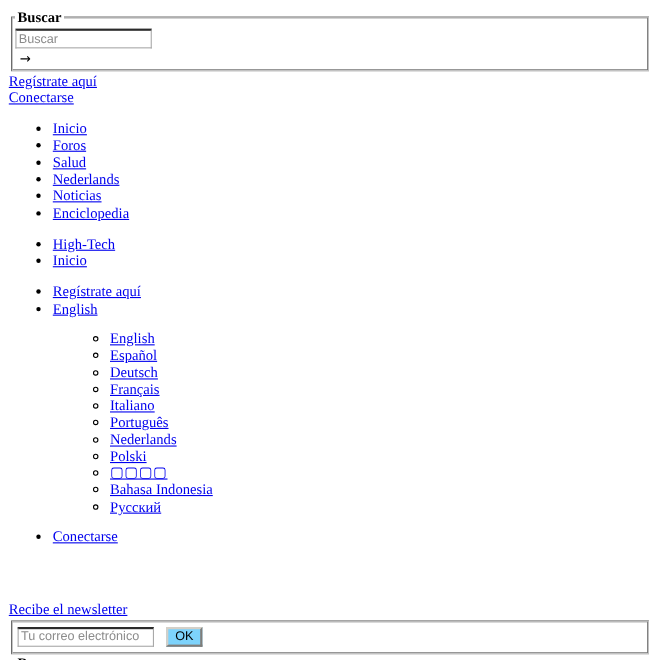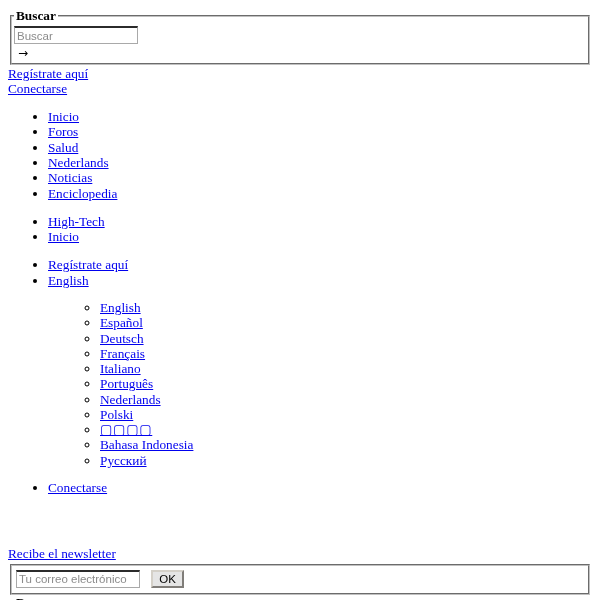--- a/index.html
+++ b/index.html
@@ -64,21 +64,21 @@
     border: 0;
     padding: 0;
     margin: 4px 0 0 4px;
     cursor: pointer;
   }
   button.okbtn {
     font-family: "Liberation Sans", sans-serif;
     font-size: 11.5px;
     padding: 1px 6px;
     border: 2px outset #d4d0c8;
-    background: #e5e5e5;
+    background: #7dd3fc;
     color: #000;
     cursor: pointer;
     margin-left: 8px;
     vertical-align: baseline;
   }
   .plainbox {
     border: 2px groove #c0c0c0;
     margin: 2px 2px 0 2px;
     padding: 4px 4px 5px 4px;
   }

